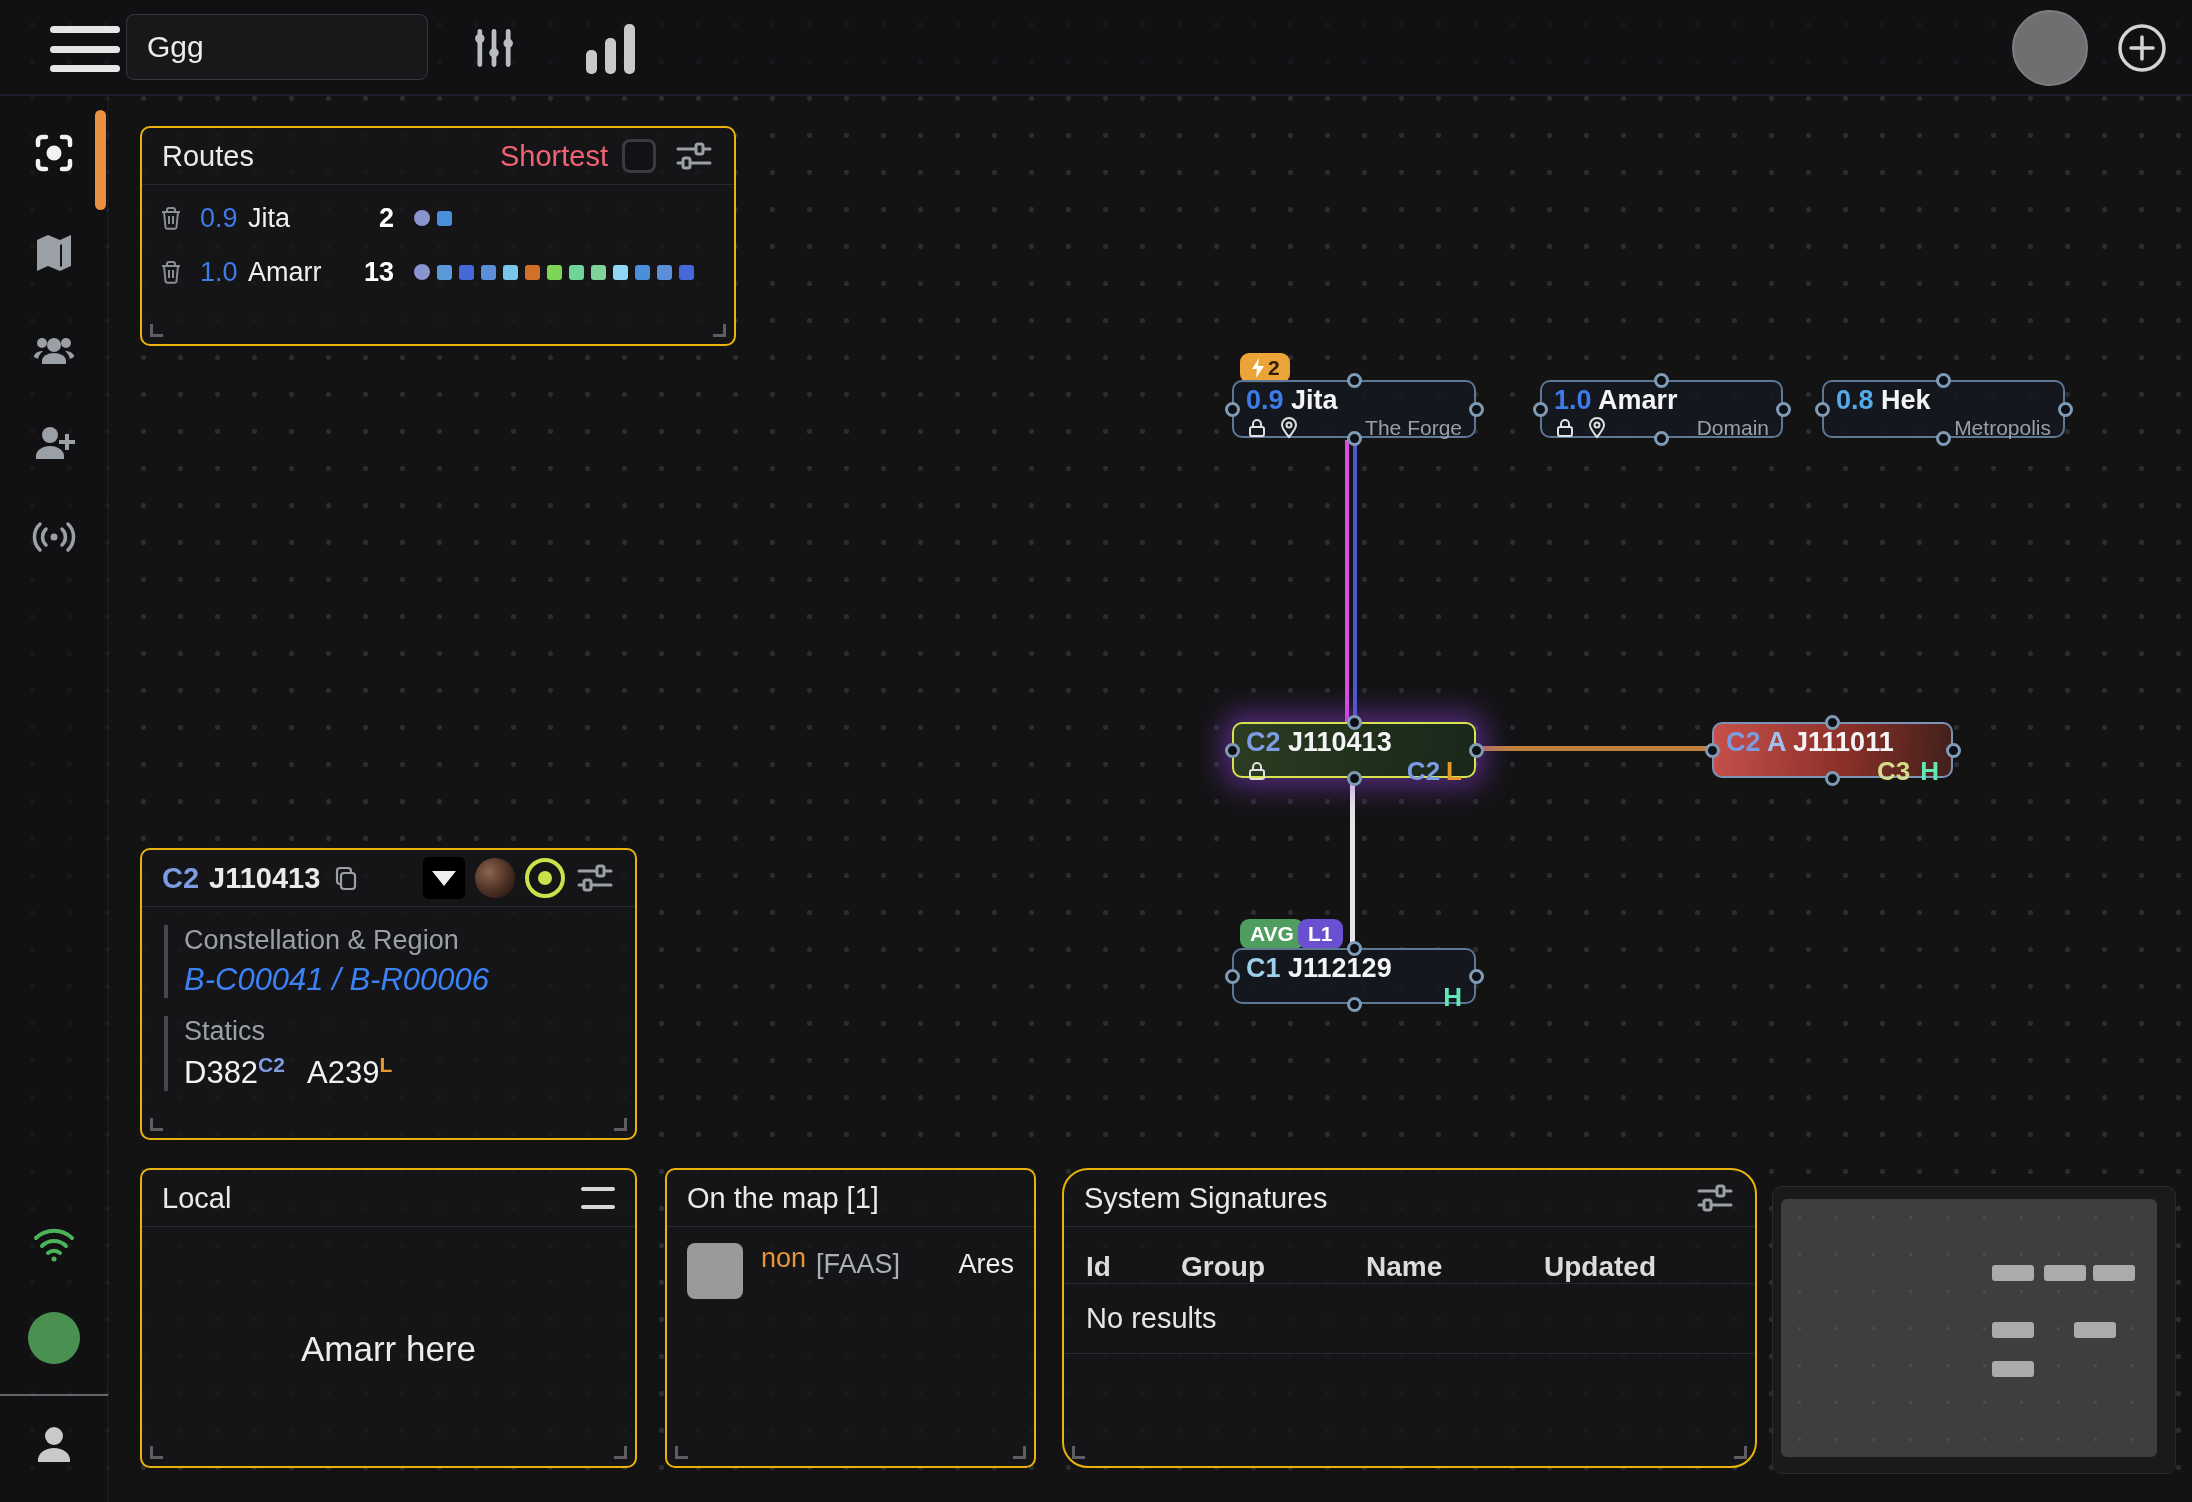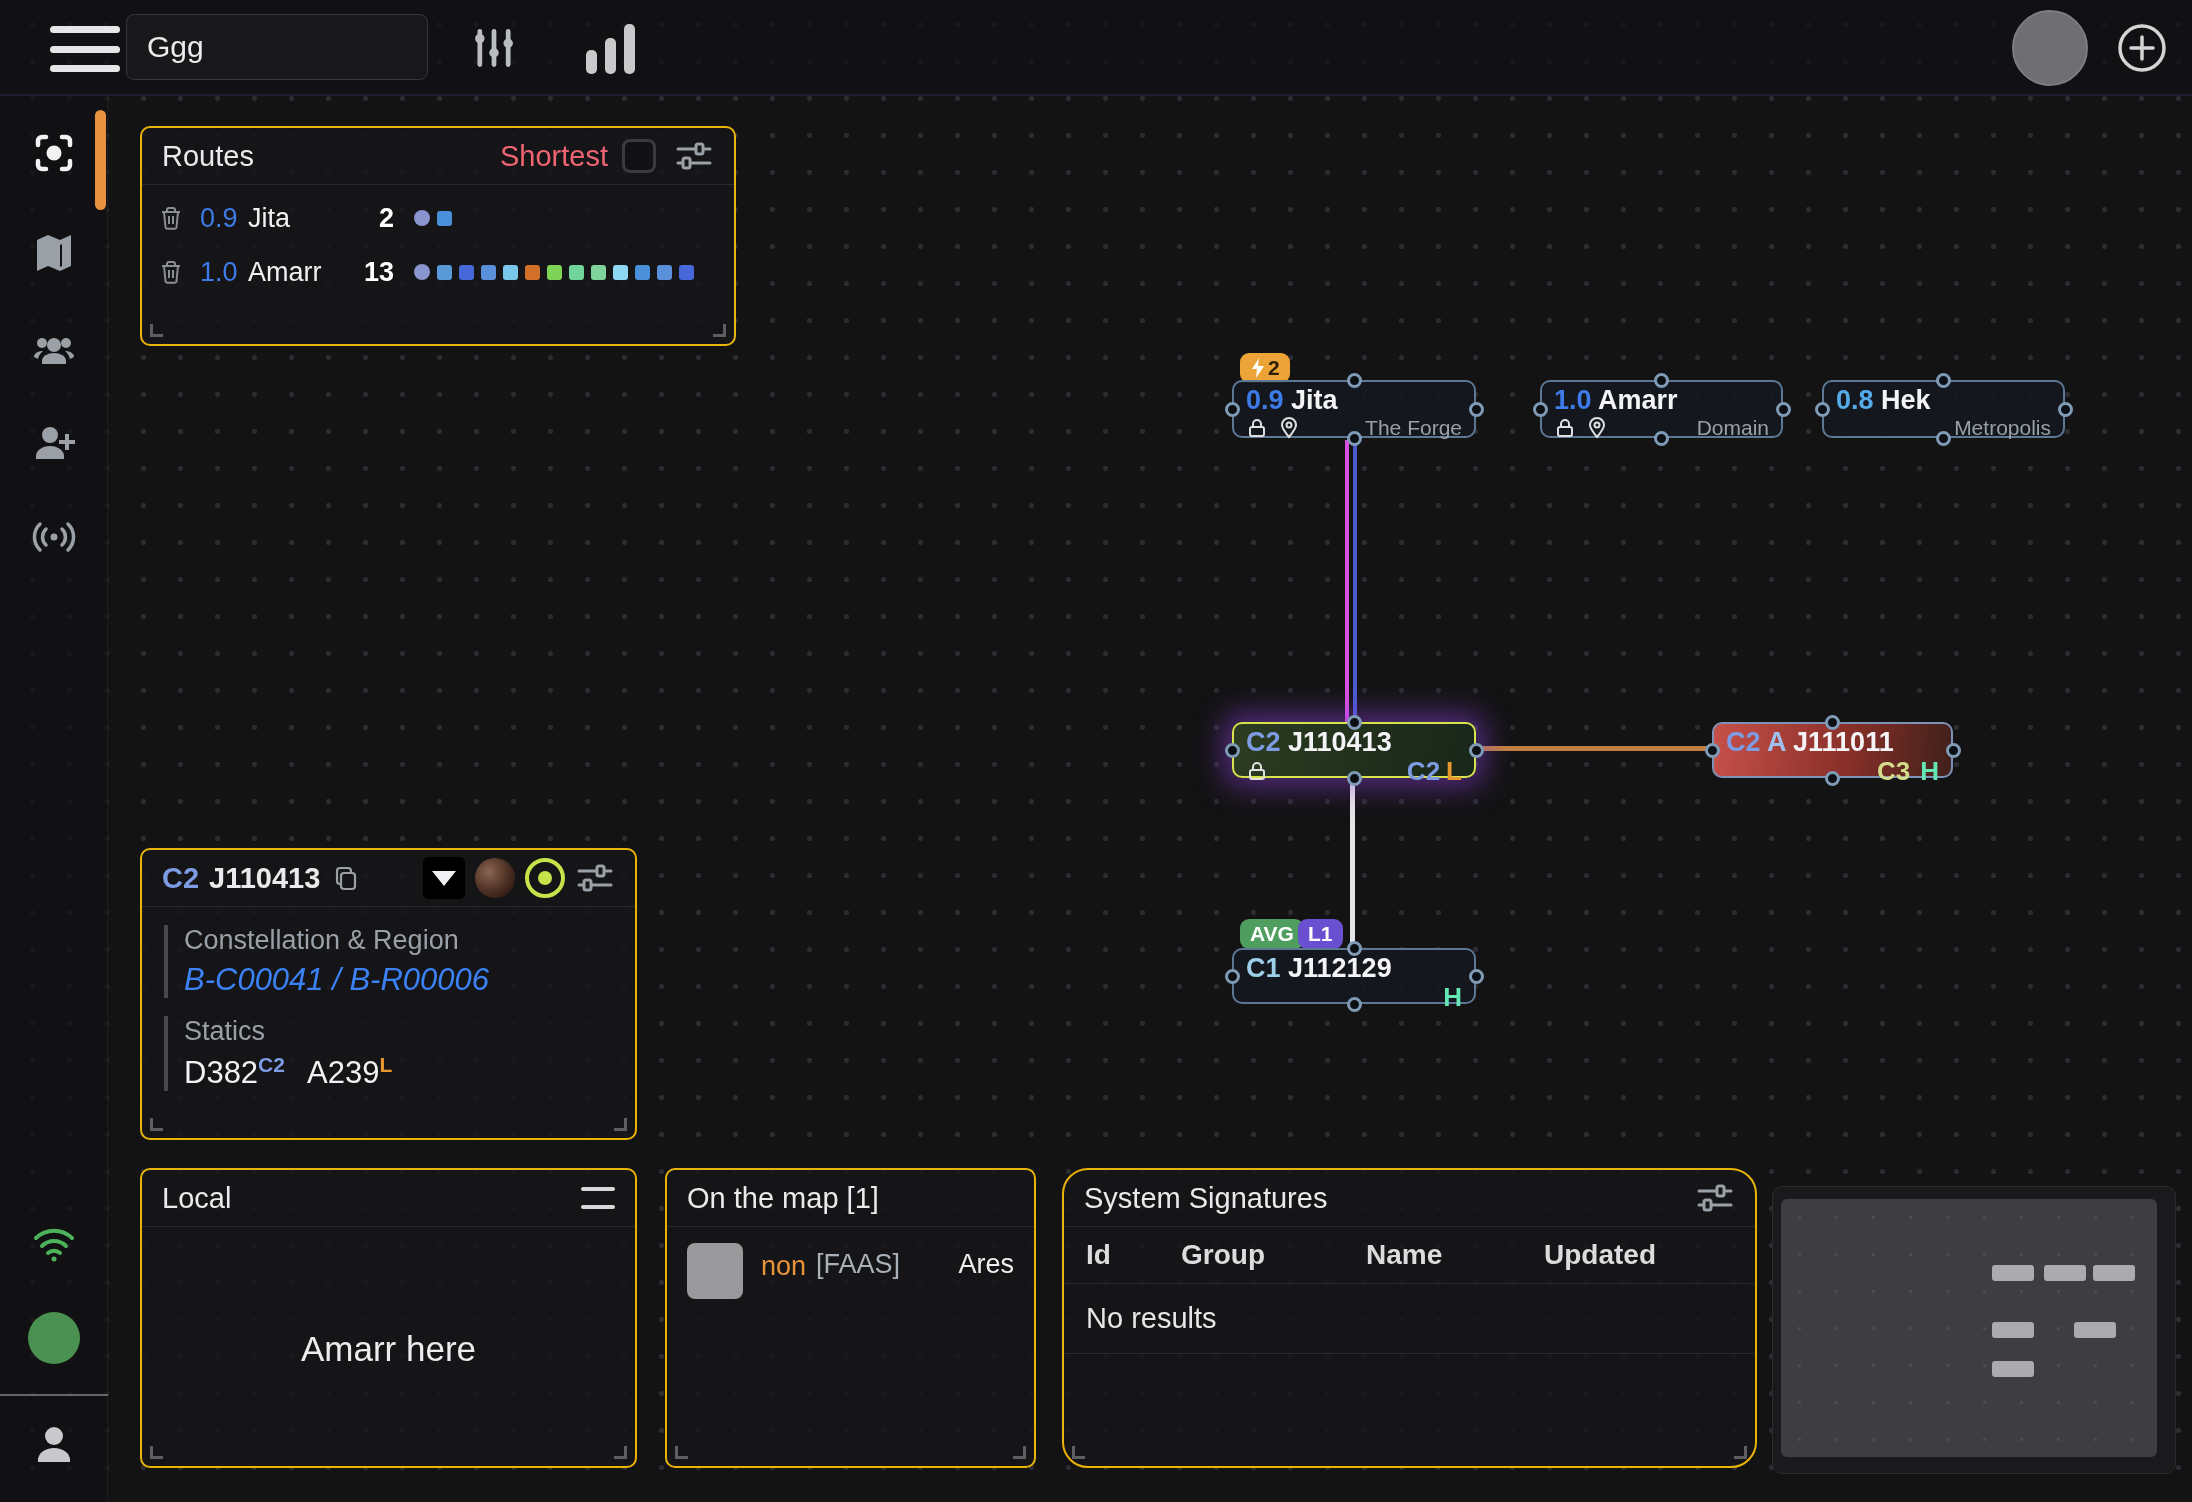--- a/index.html
+++ b/index.html
@@ -134,26 +134,26 @@
   .localp { left:140px; top:1168px; width:497px; height:300px; }
   .equals-icon { margin-left:auto; width:34px; height:22px; display:flex; flex-direction:column;
     justify-content:space-between; cursor:pointer; }
   .equals-icon span { height:4px; border-radius:2px; background:#d8d8da; }
   .local-body { height:243px; display:flex; align-items:center; justify-content:center; }
   .nobody { font-size:35px; color:#ececee; }
   
   .onmap { left:665px; top:1168px; width:371px; height:300px; }
   .pilot-row { display:flex; align-items:flex-start; padding:16px 20px 0 20px; cursor:pointer; }
   .pilot-avatar { width:56px; height:56px; border-radius:8px; background:#9a9a9c; margin-right:18px; }
-  .pilot-name { font-size:27px; color:#e8953a; margin-top:8px; }
+  .pilot-name { font-size:27px; color:#e8953a; margin-top:0; }
   .pilot-corp { font-size:27px; color:#aab0b8; margin-left:10px; margin-top:6px; }
   .pilot-ship { font-size:27px; color:#f0f0f2; margin-left:auto; margin-top:6px; }
   
   .sigs { left:1062px; top:1168px; width:695px; height:300px;border-radius:26px; }
-  .sig-cols { display:flex; align-items:center; height:57px; border-bottom:1px solid #2a2a2e;
+  .sig-cols { display:flex; align-items:flex-end; height:57px; border-bottom:1px solid #2a2a2e;
     padding:0 22px; font-size:28px; font-weight:bold; color:#dcdcde; }
   .sig-col-id { width:95px; cursor:pointer; }
   .sig-col-group { width:185px; cursor:pointer; }
   .sig-col-name { width:178px; cursor:pointer; }
   .sig-col-updated { cursor:pointer; }
   .sig-empty { height:70px; display:flex; align-items:center; padding:0 22px;
     border-bottom:1px solid #2a2a2e; font-size:29px; color:#e6e6e8; }
   
   .minimap-outer { position:absolute; left:1772px; top:1186px; width:404px; height:288px;
     background:#1a1a1c; border:1px solid #2c2c2f; border-radius:10px; z-index:10; cursor:pointer; }

